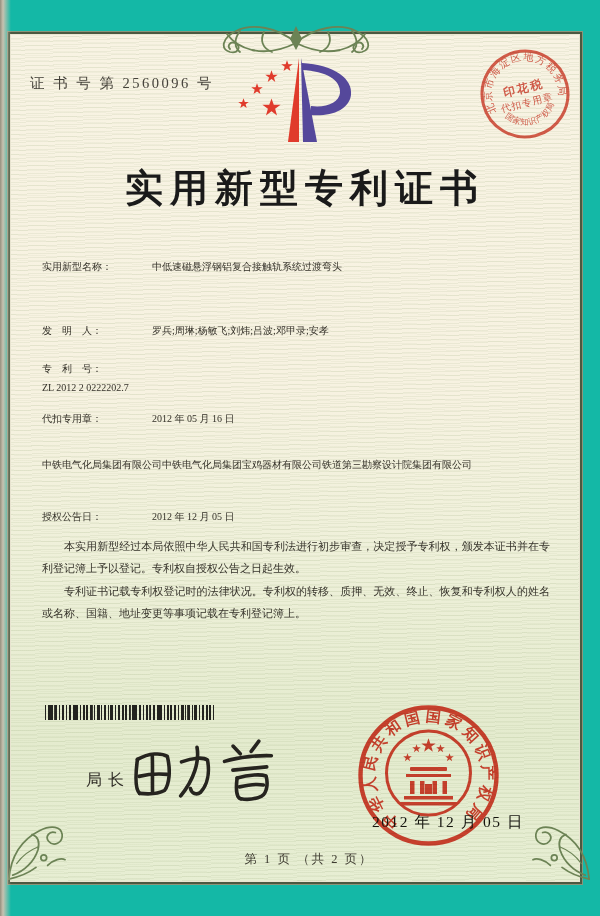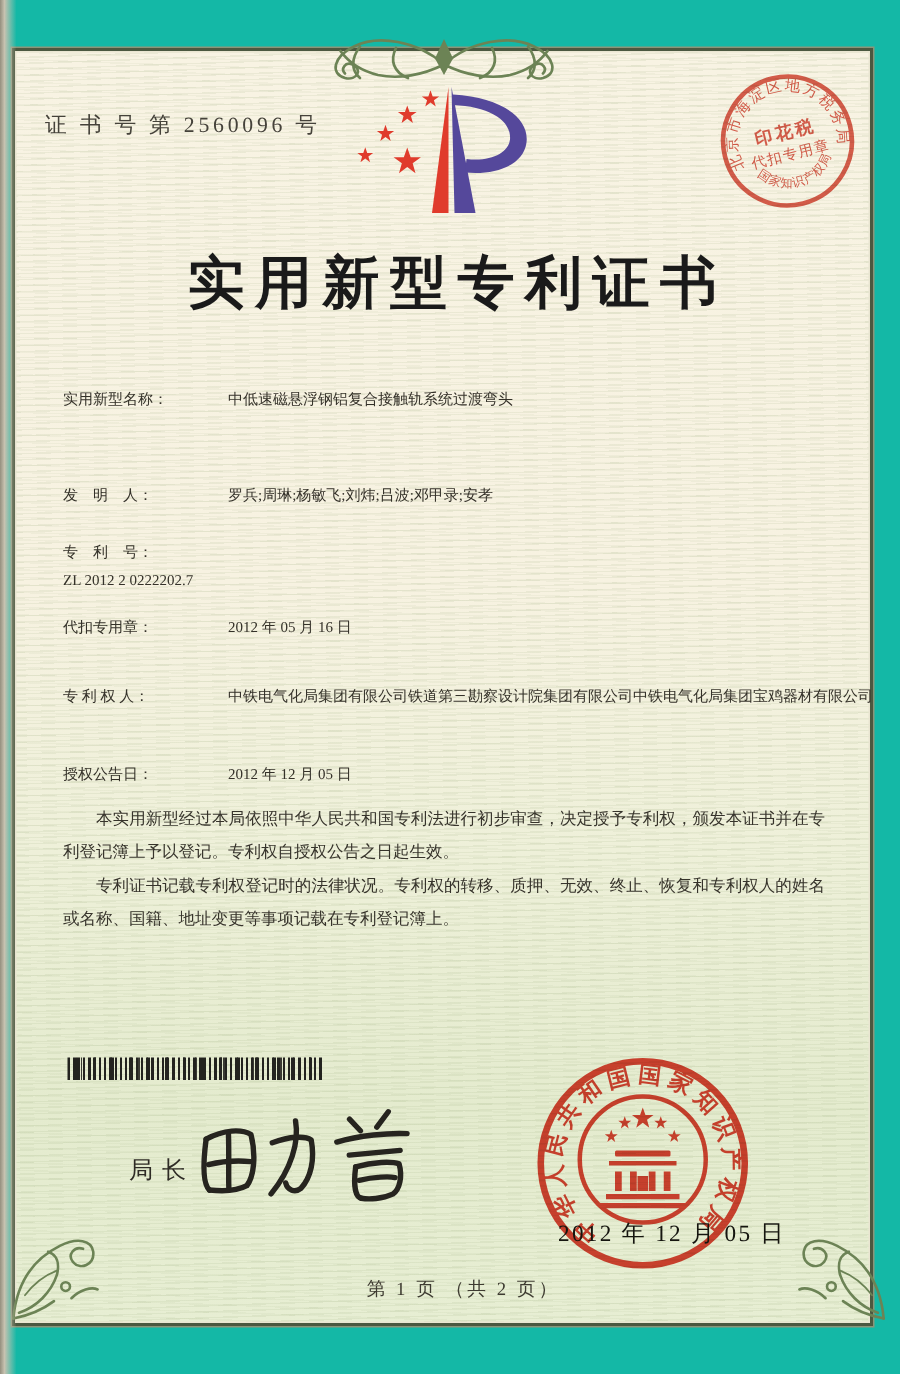--- a/index.html
+++ b/index.html
@@ -115,25 +115,24 @@
   </div>
   <div class="abs field f-patno">
     <span class="label">专　利　号：</span>
     <span class="value">ZL 2012 2 0222202.7</span>
   </div>
   <div class="abs field f-filing">
     <span class="label">代扣专用章：</span>
     <span class="value">2012 年 05 月 16 日</span>
   </div>
   <div class="abs field f-patentee">
-    <span class="label">专 利 权 人：</span>
     <span class="val-col">
       <span class="value">中铁电气化局集团有限公司</span>
+      <span class="value">中铁电气化局集团宝鸡器材有限公司</span>
       <span class="value">铁道第三勘察设计院集团有限公司</span>
-      <span class="value">中铁电气化局集团宝鸡器材有限公司</span>
     </span>
   </div>
   <div class="abs field f-grant">
     <span class="label">授权公告日：</span>
     <span class="value">2012 年 12 月 05 日</span>
   </div>
 
   <div class="abs paras">
     <p>本实用新型经过本局依照中华人民共和国专利法进行初步审查，决定授予专利权，颁发本证书并在专利登记簿上予以登记。专利权自授权公告之日起生效。</p>
     <p>专利证书记载专利权登记时的法律状况。专利权的转移、质押、无效、终止、恢复和专利权人的姓名或名称、国籍、地址变更等事项记载在专利登记簿上。</p>

